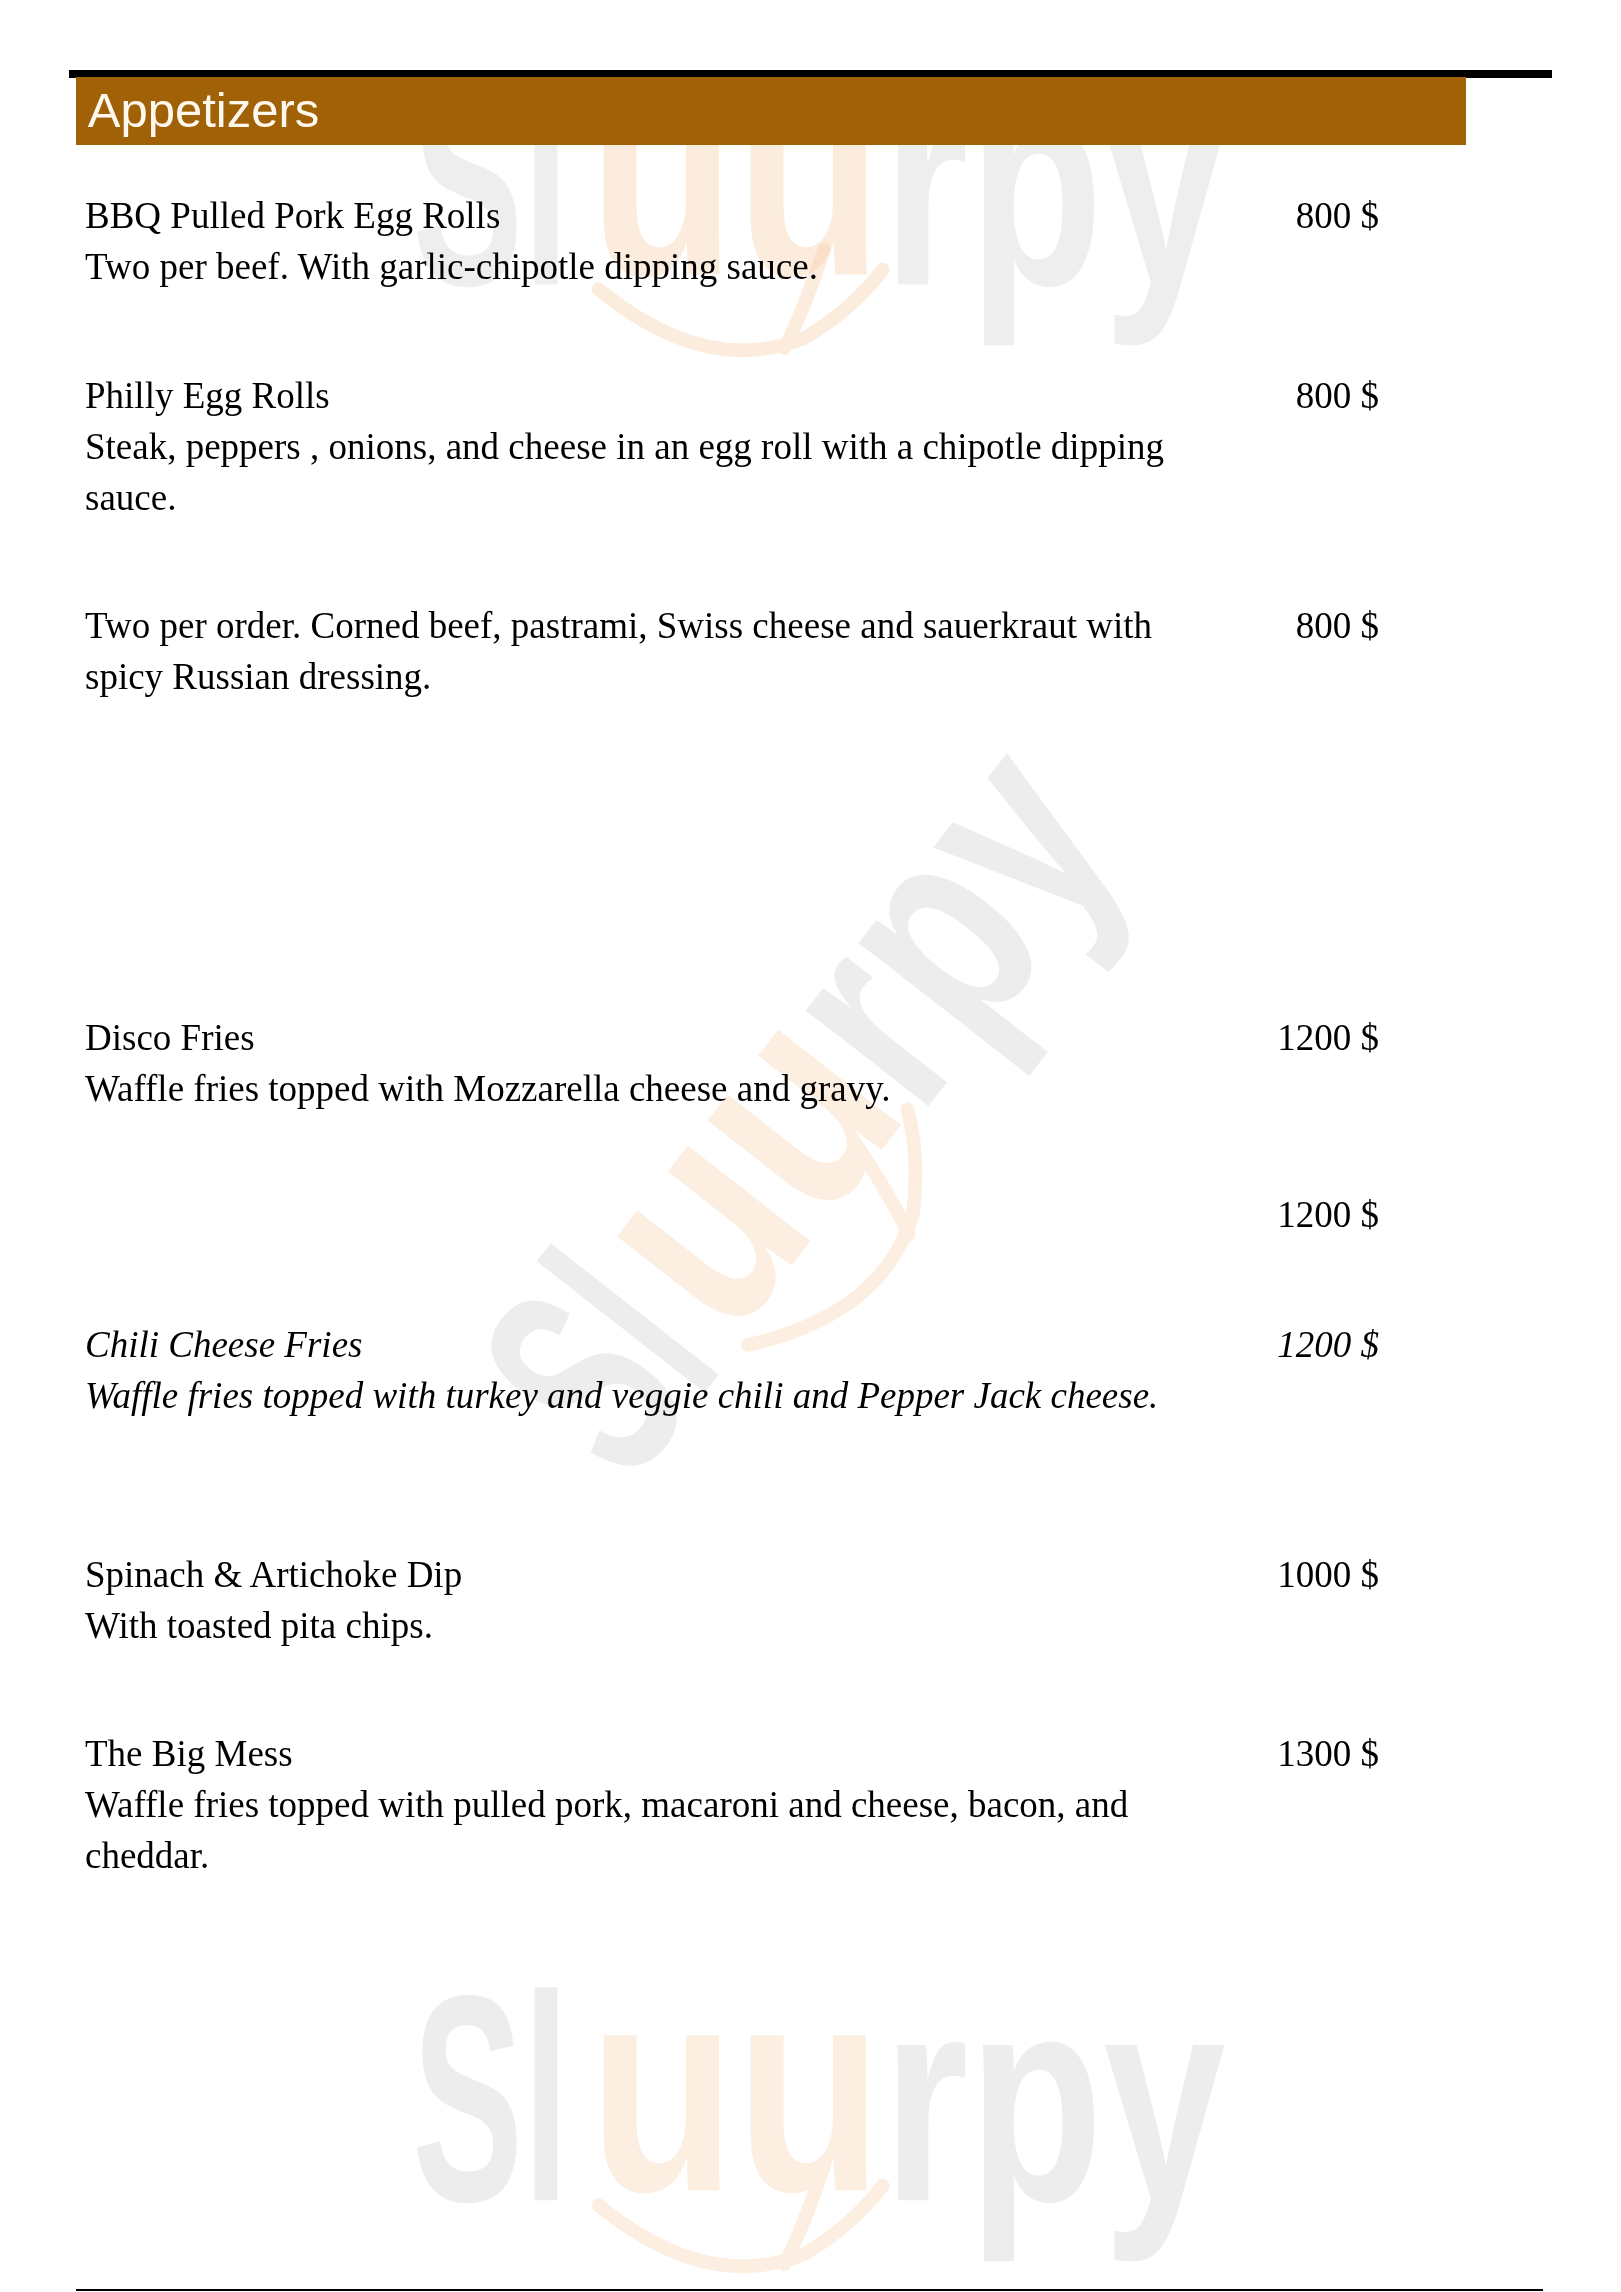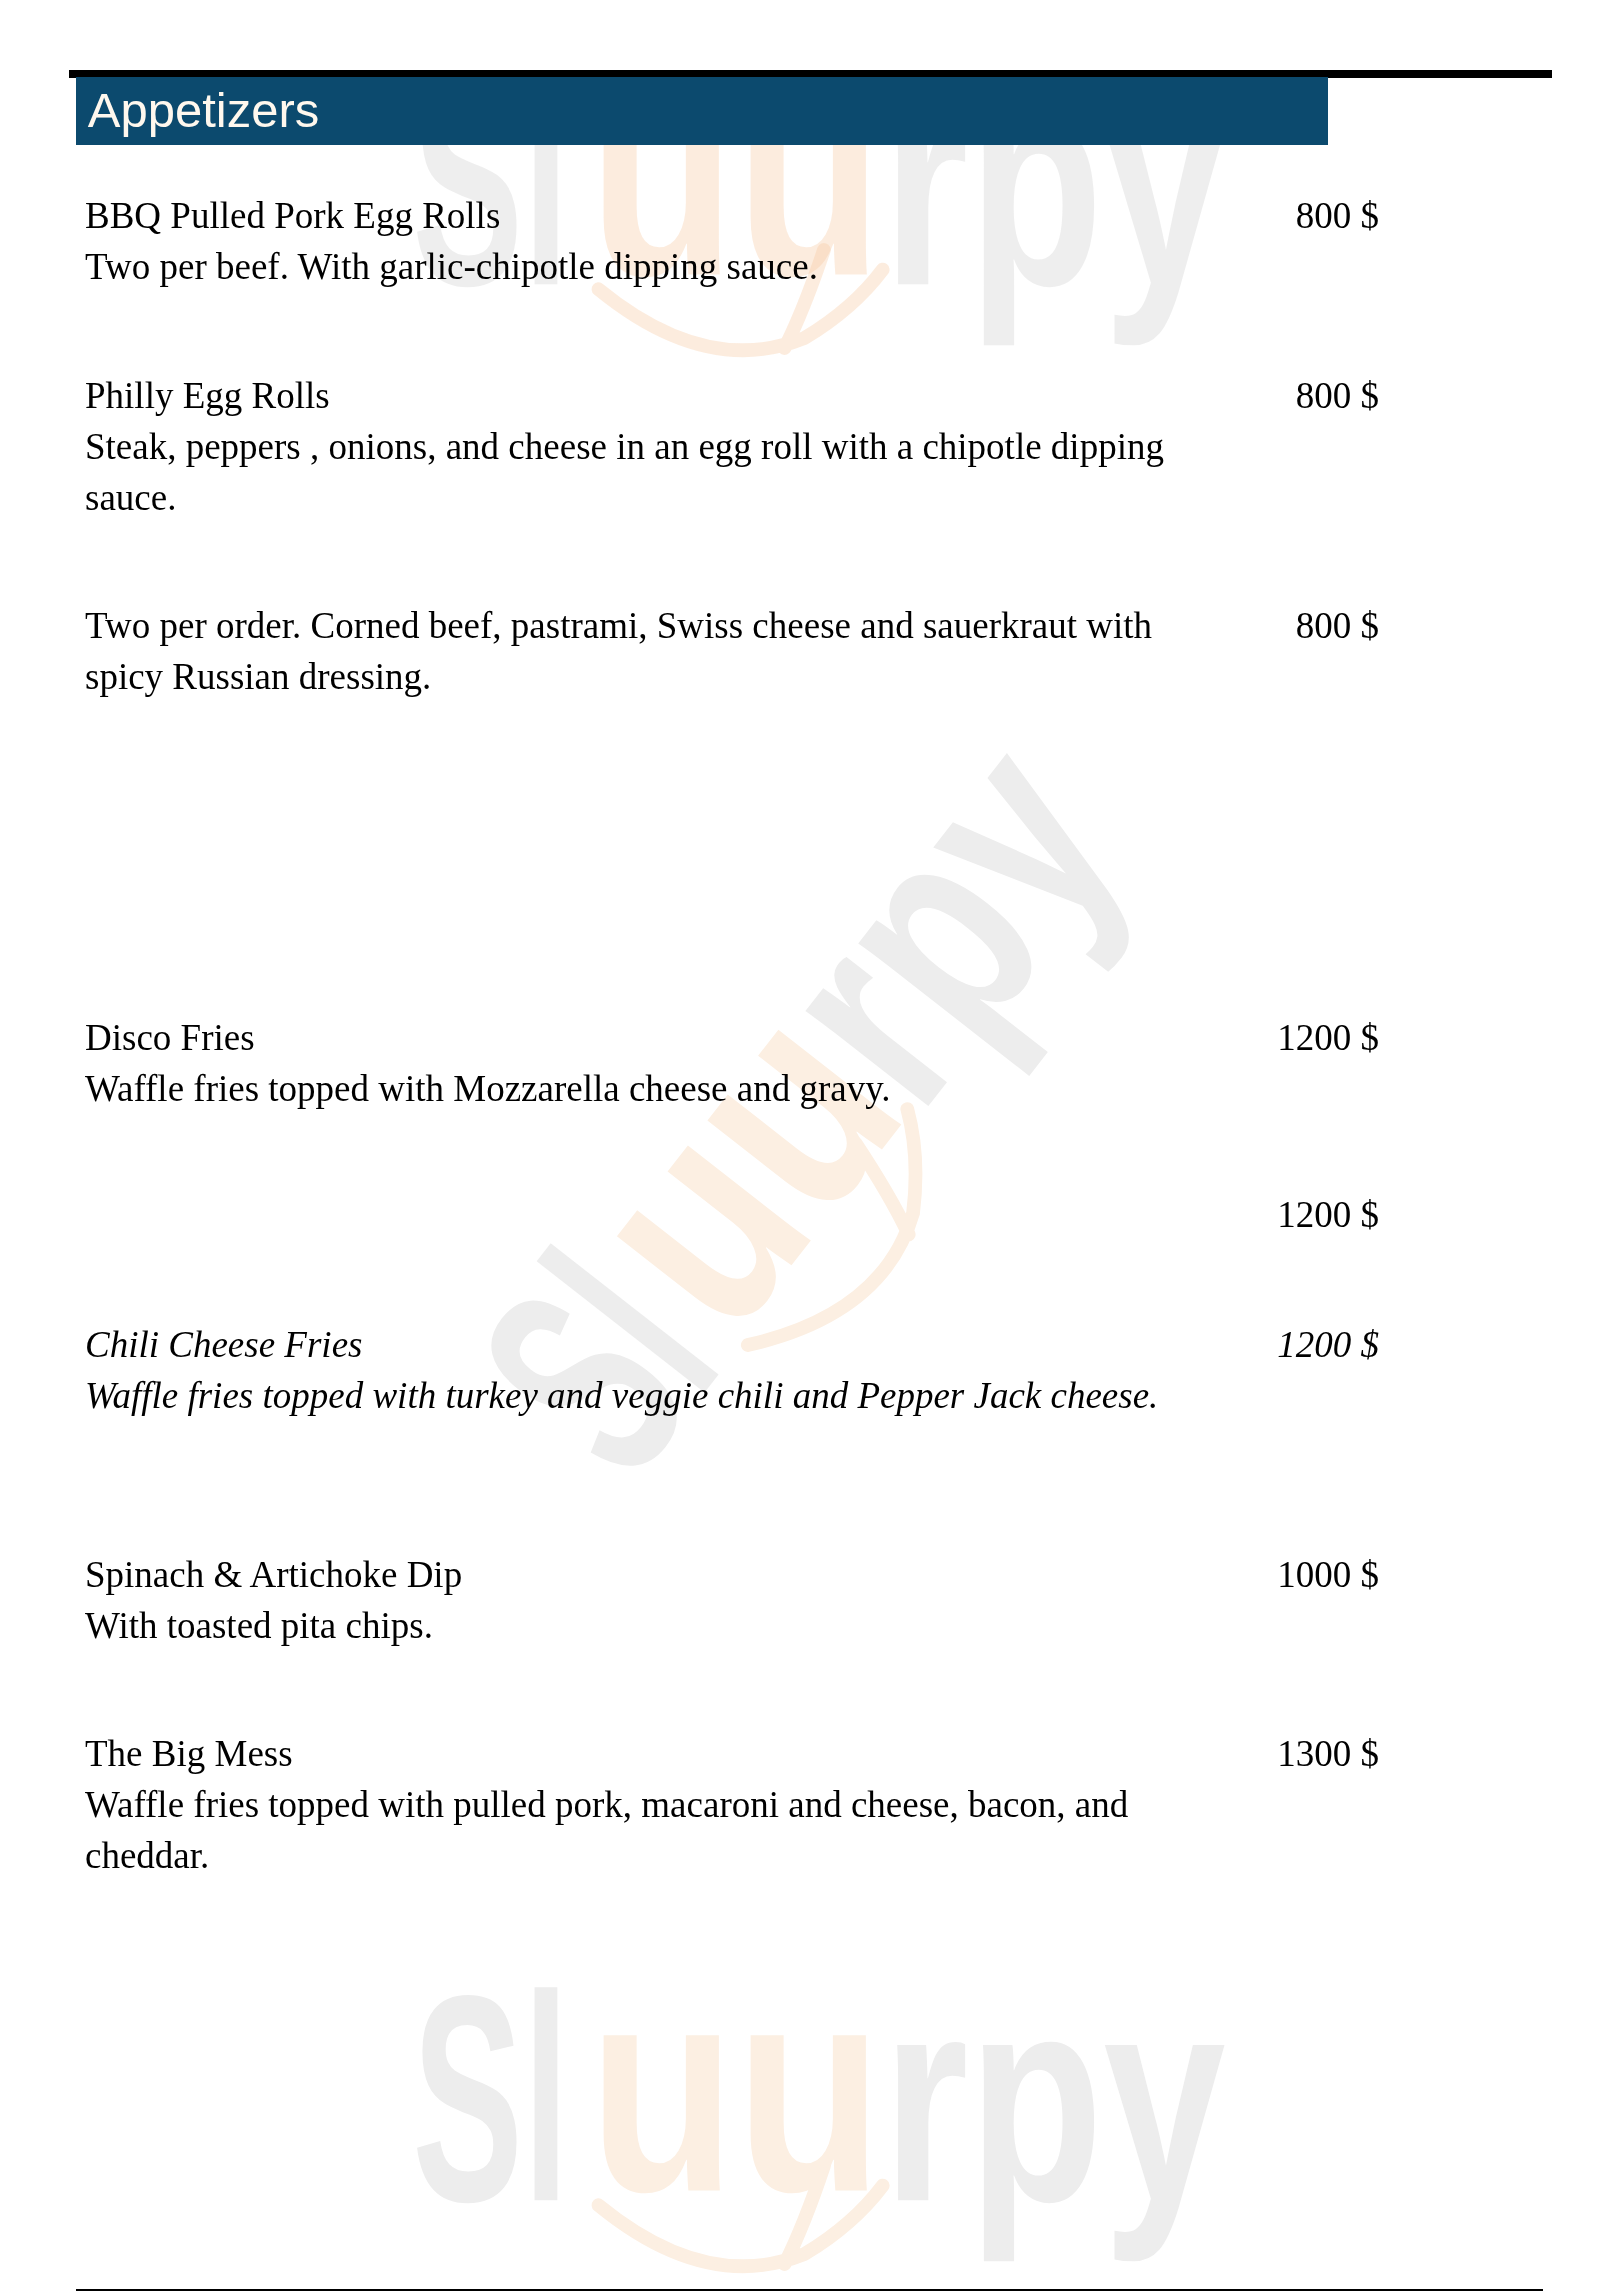--- a/index.html
+++ b/index.html
@@ -1,20 +1,20 @@
 <!DOCTYPE html>
 <html><head>
 <meta charset="utf-8">
 <style>
   html, body { margin: 0; padding: 0; background: #ffffff; }
   body { width: 1621px; height: 2293px; position: relative; overflow: hidden; }
   .page { position: absolute; left: 0; top: 0; width: 1621px; height: 2293px; }
 
   .top-rule { position: absolute; left: 69px; top: 70px; width: 1483px; height: 7.8px; background: #000000; }
-  .section-header { position: absolute; left: 76px; top: 77px; width: 1252px; height: 68px; background: #0c4a6e; }
+  .section-header { position: absolute; left: 76px; top: 77px; width: 1390px; height: 68px; background: #a16207; }
   .section-title {
     position: absolute; left: 11.8px; top: 2px;
     font-family: "Liberation Sans", sans-serif; font-size: 49px; line-height: 63px;
     color: #FFF8EE; white-space: nowrap;
   }
 
   .item { position: absolute; left: 85px; width: 1294px; margin-top: 12px; }
   .item-name, .item-desc, .item-price {
     font-family: "Liberation Serif", serif; font-size: 37px; line-height: 51px; color: #000000;
   }

